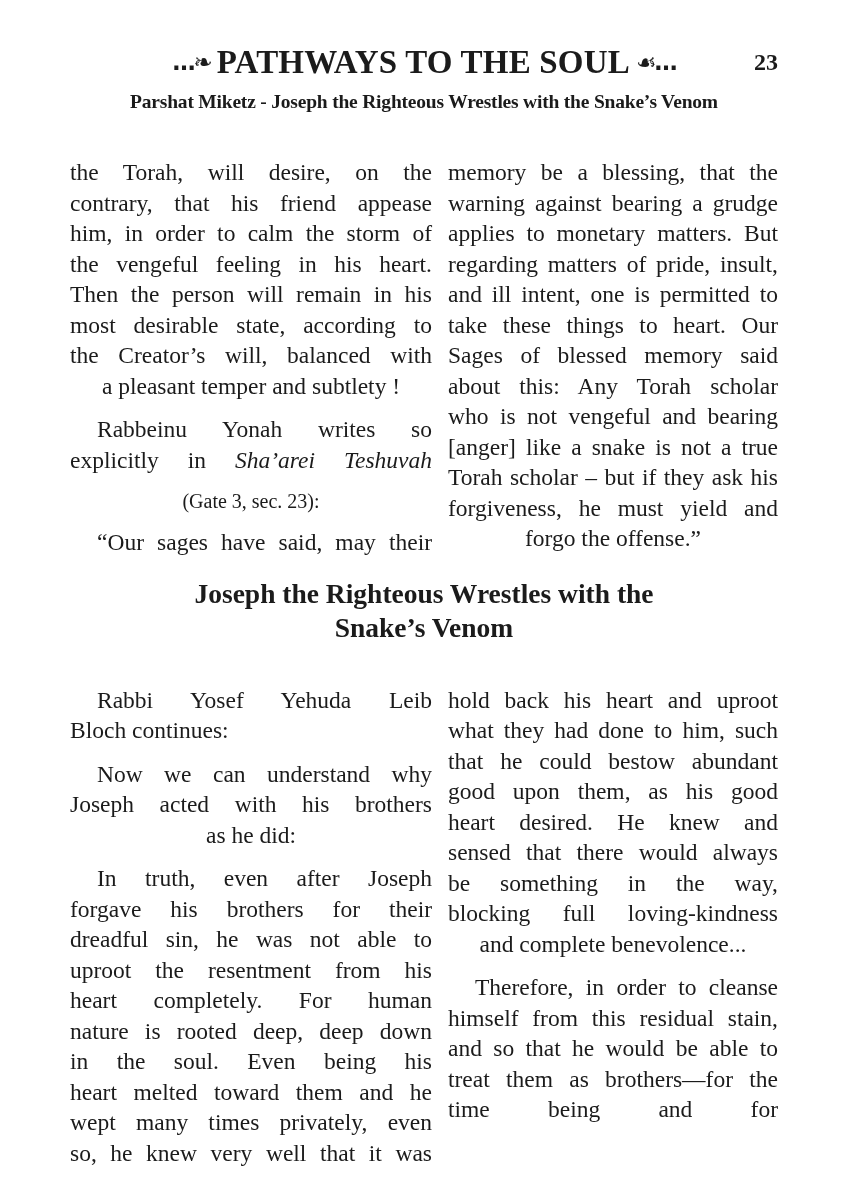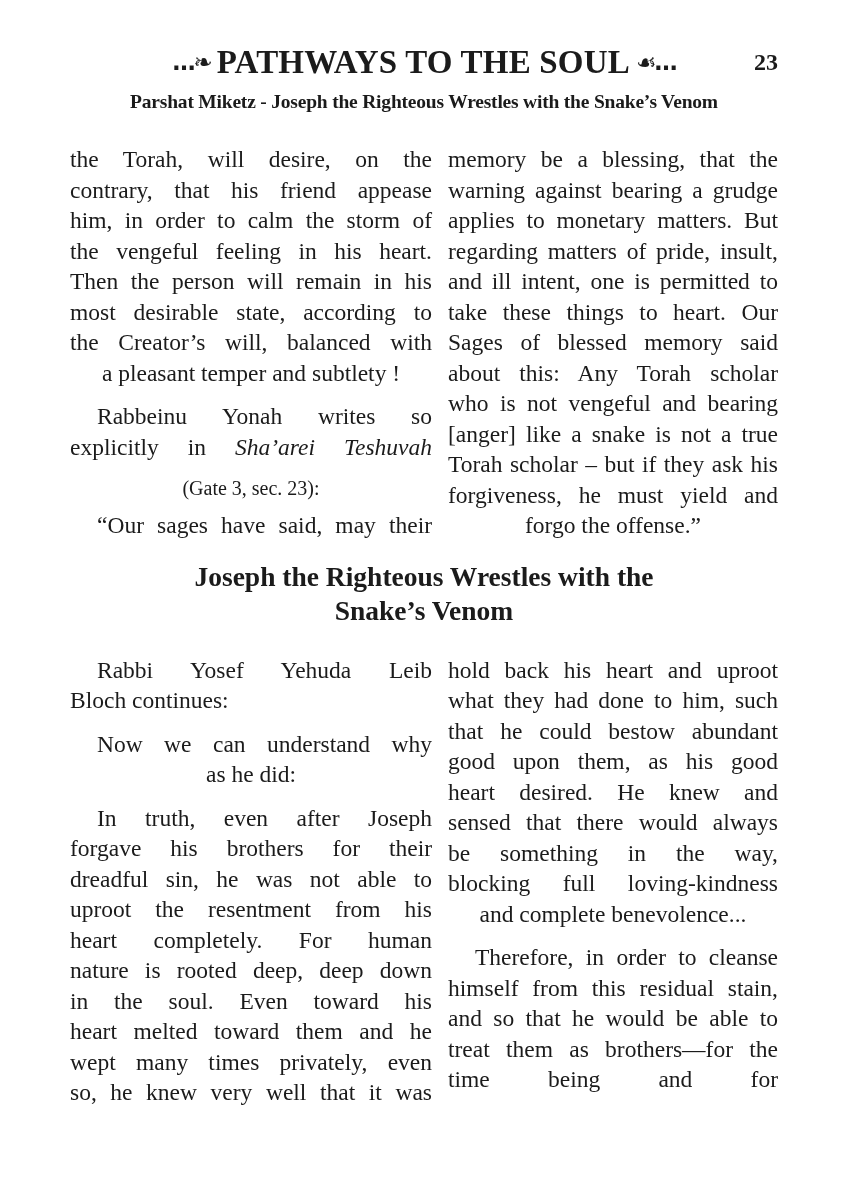--- a/index.html
+++ b/index.html
@@ -54,21 +54,21 @@
     letter-spacing: -0.2px;
     line-height: 26px;
   }
   
   .cols {
     display: grid;
     grid-template-columns: 362px 1fr;
     column-gap: 16px;
   }
   .cols.top { margin-top: 29px; }
-  .para { margin: 0 0 13px; }
+  .para { margin: 13px 0 13px; }
   .para:last-child { margin-bottom: 0; }
   .line {
     font-size: 23.5px;
     line-height: 30.5px;
     text-align: justify;
     text-align-last: justify;
   }
   .line.c { text-align: center; text-align-last: center; }
   .line.l { text-align: right;   text-align-last: left; }
   .ind { text-indent: 27px; }
@@ -146,30 +146,31 @@
     </h3>
 
     <section class="cols bottom">
       <div class="col">
           <div class="para">
             <div class="line j ind" style="">Rabbi Yosef Yehuda Leib</div>
             <div class="line l" style="">Bloch continues:</div>
           </div>
           <div class="para">
             <div class="line j ind" style="">Now we can understand why</div>
+            <div class="line j" style="">Joseph acted with his brothers</div>
             <div class="line c" style="">as he did:</div>
           </div>
           <div class="para">
             <div class="line j ind" style="">In truth, even after Joseph</div>
             <div class="line j" style="">forgave his brothers for their</div>
             <div class="line j" style="">dreadful sin, he was not able to</div>
             <div class="line j" style="">uproot the resentment from his</div>
             <div class="line j" style="">heart completely. For human</div>
             <div class="line j" style="">nature is rooted deep, deep down</div>
-            <div class="line j" style="">in the soul. Even toward his</div>
+            <div class="line j" style="">in the soul. Even being his</div>
             <div class="line j" style="">heart melted toward them and he</div>
             <div class="line j" style="">wept many times privately, even</div>
             <div class="line j" style="">so, he knew very well that it was</div>
           </div>
         </div>
       <div class="col">
           <div class="para">
             <div class="line j" style="">hold back his heart and uproot</div>
             <div class="line j" style="">what they had done to him, such</div>
             <div class="line j" style="">that he could bestow abundant</div>

